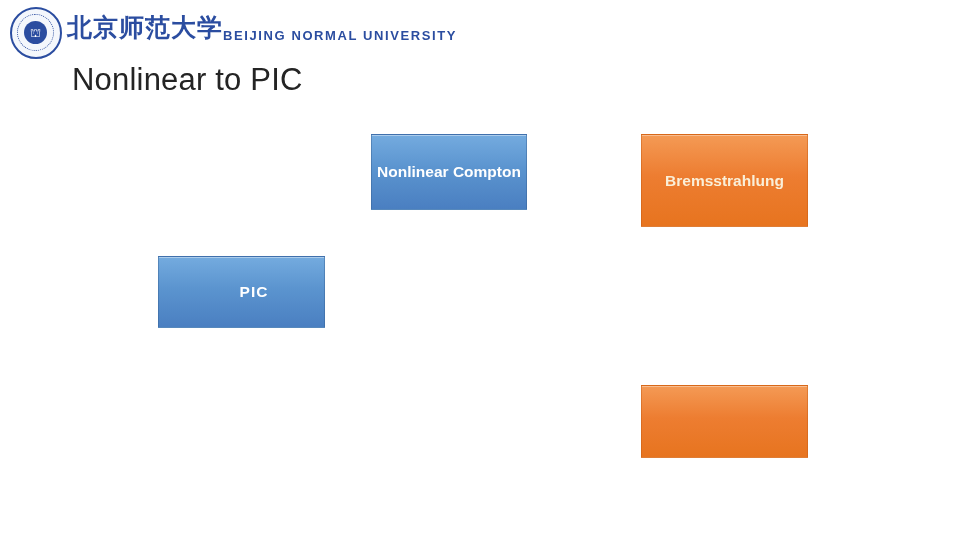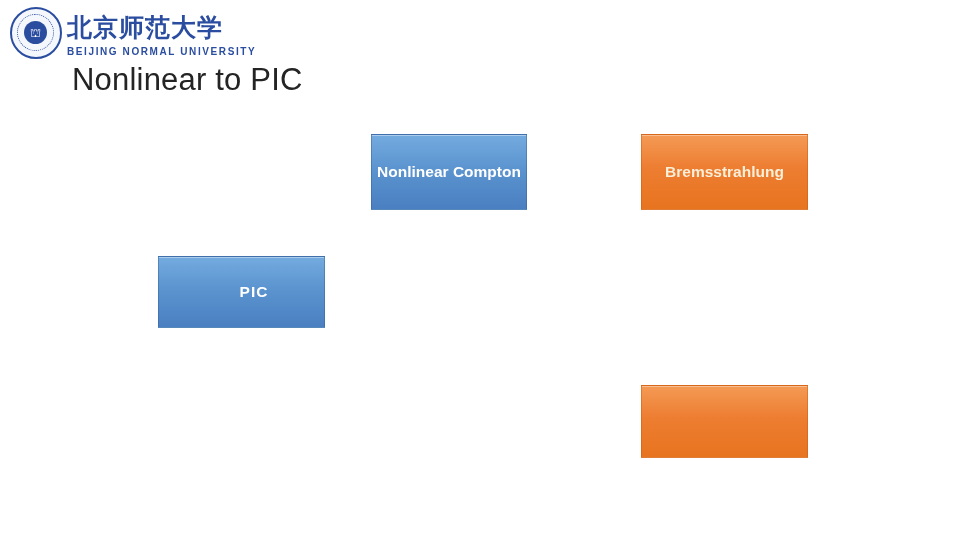--- a/index.html
+++ b/index.html
@@ -54,38 +54,37 @@
   .seal-building {
     position: absolute;
     left: 50%; top: 50%;
     transform: translate(-50%, -50%);
     color: #ffffff;
     font-size: 12px;
     line-height: 1;
   }
   .logo-text {
     display: flex;
-    flex-direction: column;
     padding-top: 6px;
   }
   .logo-cn {
     color: #2b4da0;
     font-family: "DejaVu Serif", serif;
     font-weight: bold;
     font-size: 25px;
     line-height: 30px;
     letter-spacing: 1px;
     white-space: nowrap;
   }
   .logo-en {
     color: #2b4da0;
-    font-size: 10px;
+    font-size: 13px;
     font-weight: bold;
     letter-spacing: 1.6px;
-    margin-top: 3px;
+    margin-top: 15px;
     white-space: nowrap;
   }
 
   
   .title {
     position: absolute;
     left: 72px;
     top: 62px;
     font-size: 31px;
     line-height: 36px;
@@ -111,21 +110,21 @@
     box-shadow: inset 0 1px 0 rgba(255,255,255,0.4);
     color: #ffffff;
   }
   .box.orange {
     background: linear-gradient(180deg, #f49a55 0%, #ed7d31 45%, #e7741f 100%);
     border: 1px solid rgba(197, 90, 17, 0.45);
     box-shadow: inset 0 1px 0 rgba(255,255,255,0.35);
     color: #faefd8;
   }
   .box-nonlinear   { left: 371px; top: 134px; width: 156px; height: 76px; }
-  .box-brems       { left: 641px; top: 134px; width: 167px; height: 76px; }
+  .box-brems       { left: 641px; top: 134px; width: 167px; height: 93px; }
   .box-pic         { left: 158px; top: 256px; width: 167px; height: 72px; letter-spacing: 1px; padding-left: 25px; }
   .box-empty       { left: 641px; top: 385px; width: 167px; height: 73px;
                      background: linear-gradient(180deg, #ee8839 0%, #e8802b 55%, #e57d28 100%); }
 </style>
 </head>
 <body>
 
 <div class="slide">
 
   <div class="logo">

